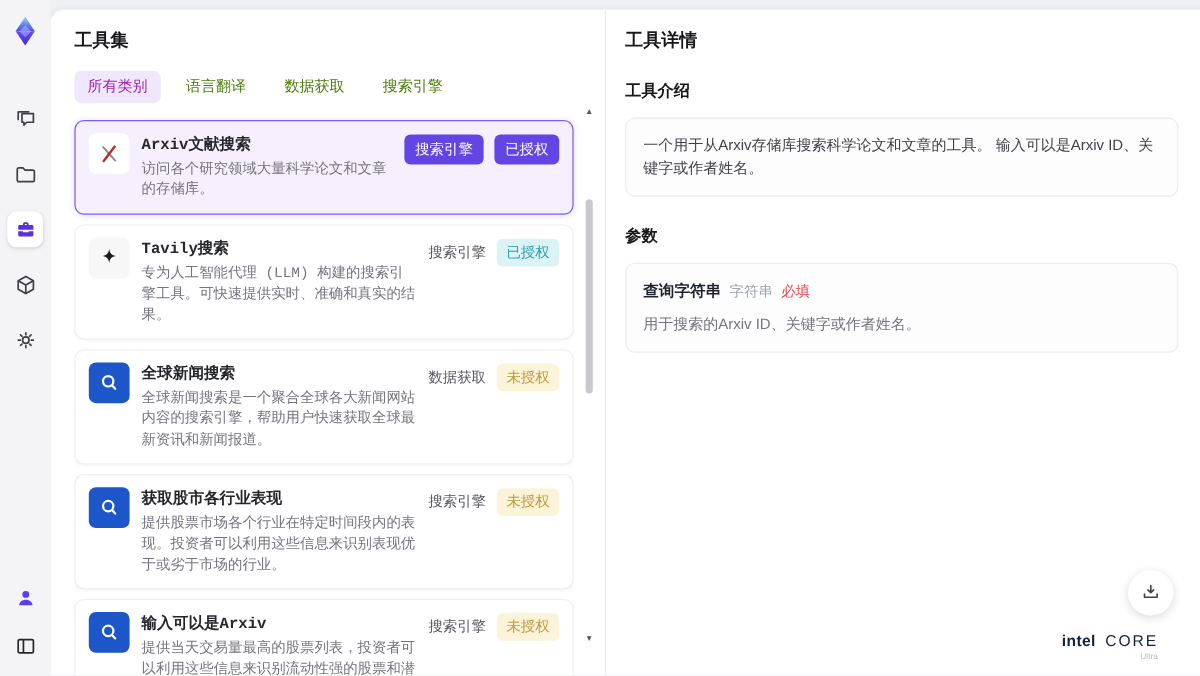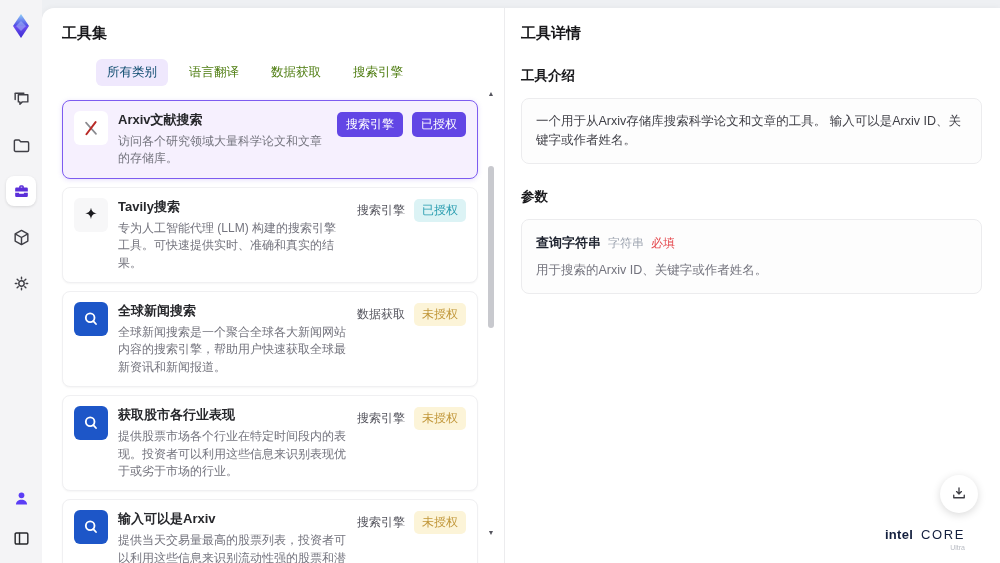--- a/index.html
+++ b/index.html
@@ -19,25 +19,25 @@
   
   .main{flex:1;margin-top:8px;background:#ffffff;border-radius:12px 0 0 0;display:flex;
     overflow:hidden;box-shadow:0 0 6px rgba(0,0,0,.05);}
 
   
   .list-col{width:463px;flex-shrink:0;border-right:1px solid #ececee;position:relative;
     padding:16px 26px 0 20px;box-sizing:border-box;}
   .panel-title{font-size:15px;font-weight:bold;color:#18181b;margin:0 0 16px 0;}
   .tabs{display:flex;gap:10px;align-items:center;margin-bottom:14px;}
   .tab{font-size:12.5px;color:#4d7c0f;padding:5px 11px;border-radius:6px;cursor:pointer;white-space:nowrap;}
-  .tab.active{background:#efe8fd;color:#0c4a6e;margin-left:34px;}
+  .tab.active{background:#efe8fd;color:#a21caf;}
 
   .cards{display:flex;flex-direction:column;gap:8px;}
   .card{display:flex;gap:10px;padding:10px 11px;border:1px solid #f0f0f2;border-radius:8px;
-    background:#fff;box-shadow:0 1px 2px rgba(0,0,0,.04);cursor:pointer;align-items:flex-start;}
+    background:#fff;box-shadow:0 1px 2px rgba(0,0,0,.04);cursor:pointer;align-items:flex-start;font-family:Liberation Mono, monospace;}
   .card.selected{background:#f6f0fe;border:1px solid #7d5cf0;box-shadow:0 1px 5px rgba(109,70,229,.18);}
   .tool-icon{width:34px;height:34px;border-radius:6px;background:#f7f7f8;flex-shrink:0;
     display:flex;align-items:center;justify-content:center;overflow:hidden;}
   .tool-icon.white{background:#ffffff;}
   .tool-icon.blue{background:#1d56c8;}
   .tool-body{flex:1;min-width:0;}
   .tool-name{font-size:13px;font-weight:bold;color:#26272b;margin-bottom:4px;}
   .tool-desc{font-size:12px;color:#74747e;line-height:1.45;}
   .tool-badges{display:flex;gap:9px;align-items:center;flex-shrink:0;margin-top:1px;}
   .badge{font-size:12px;white-space:nowrap;}

